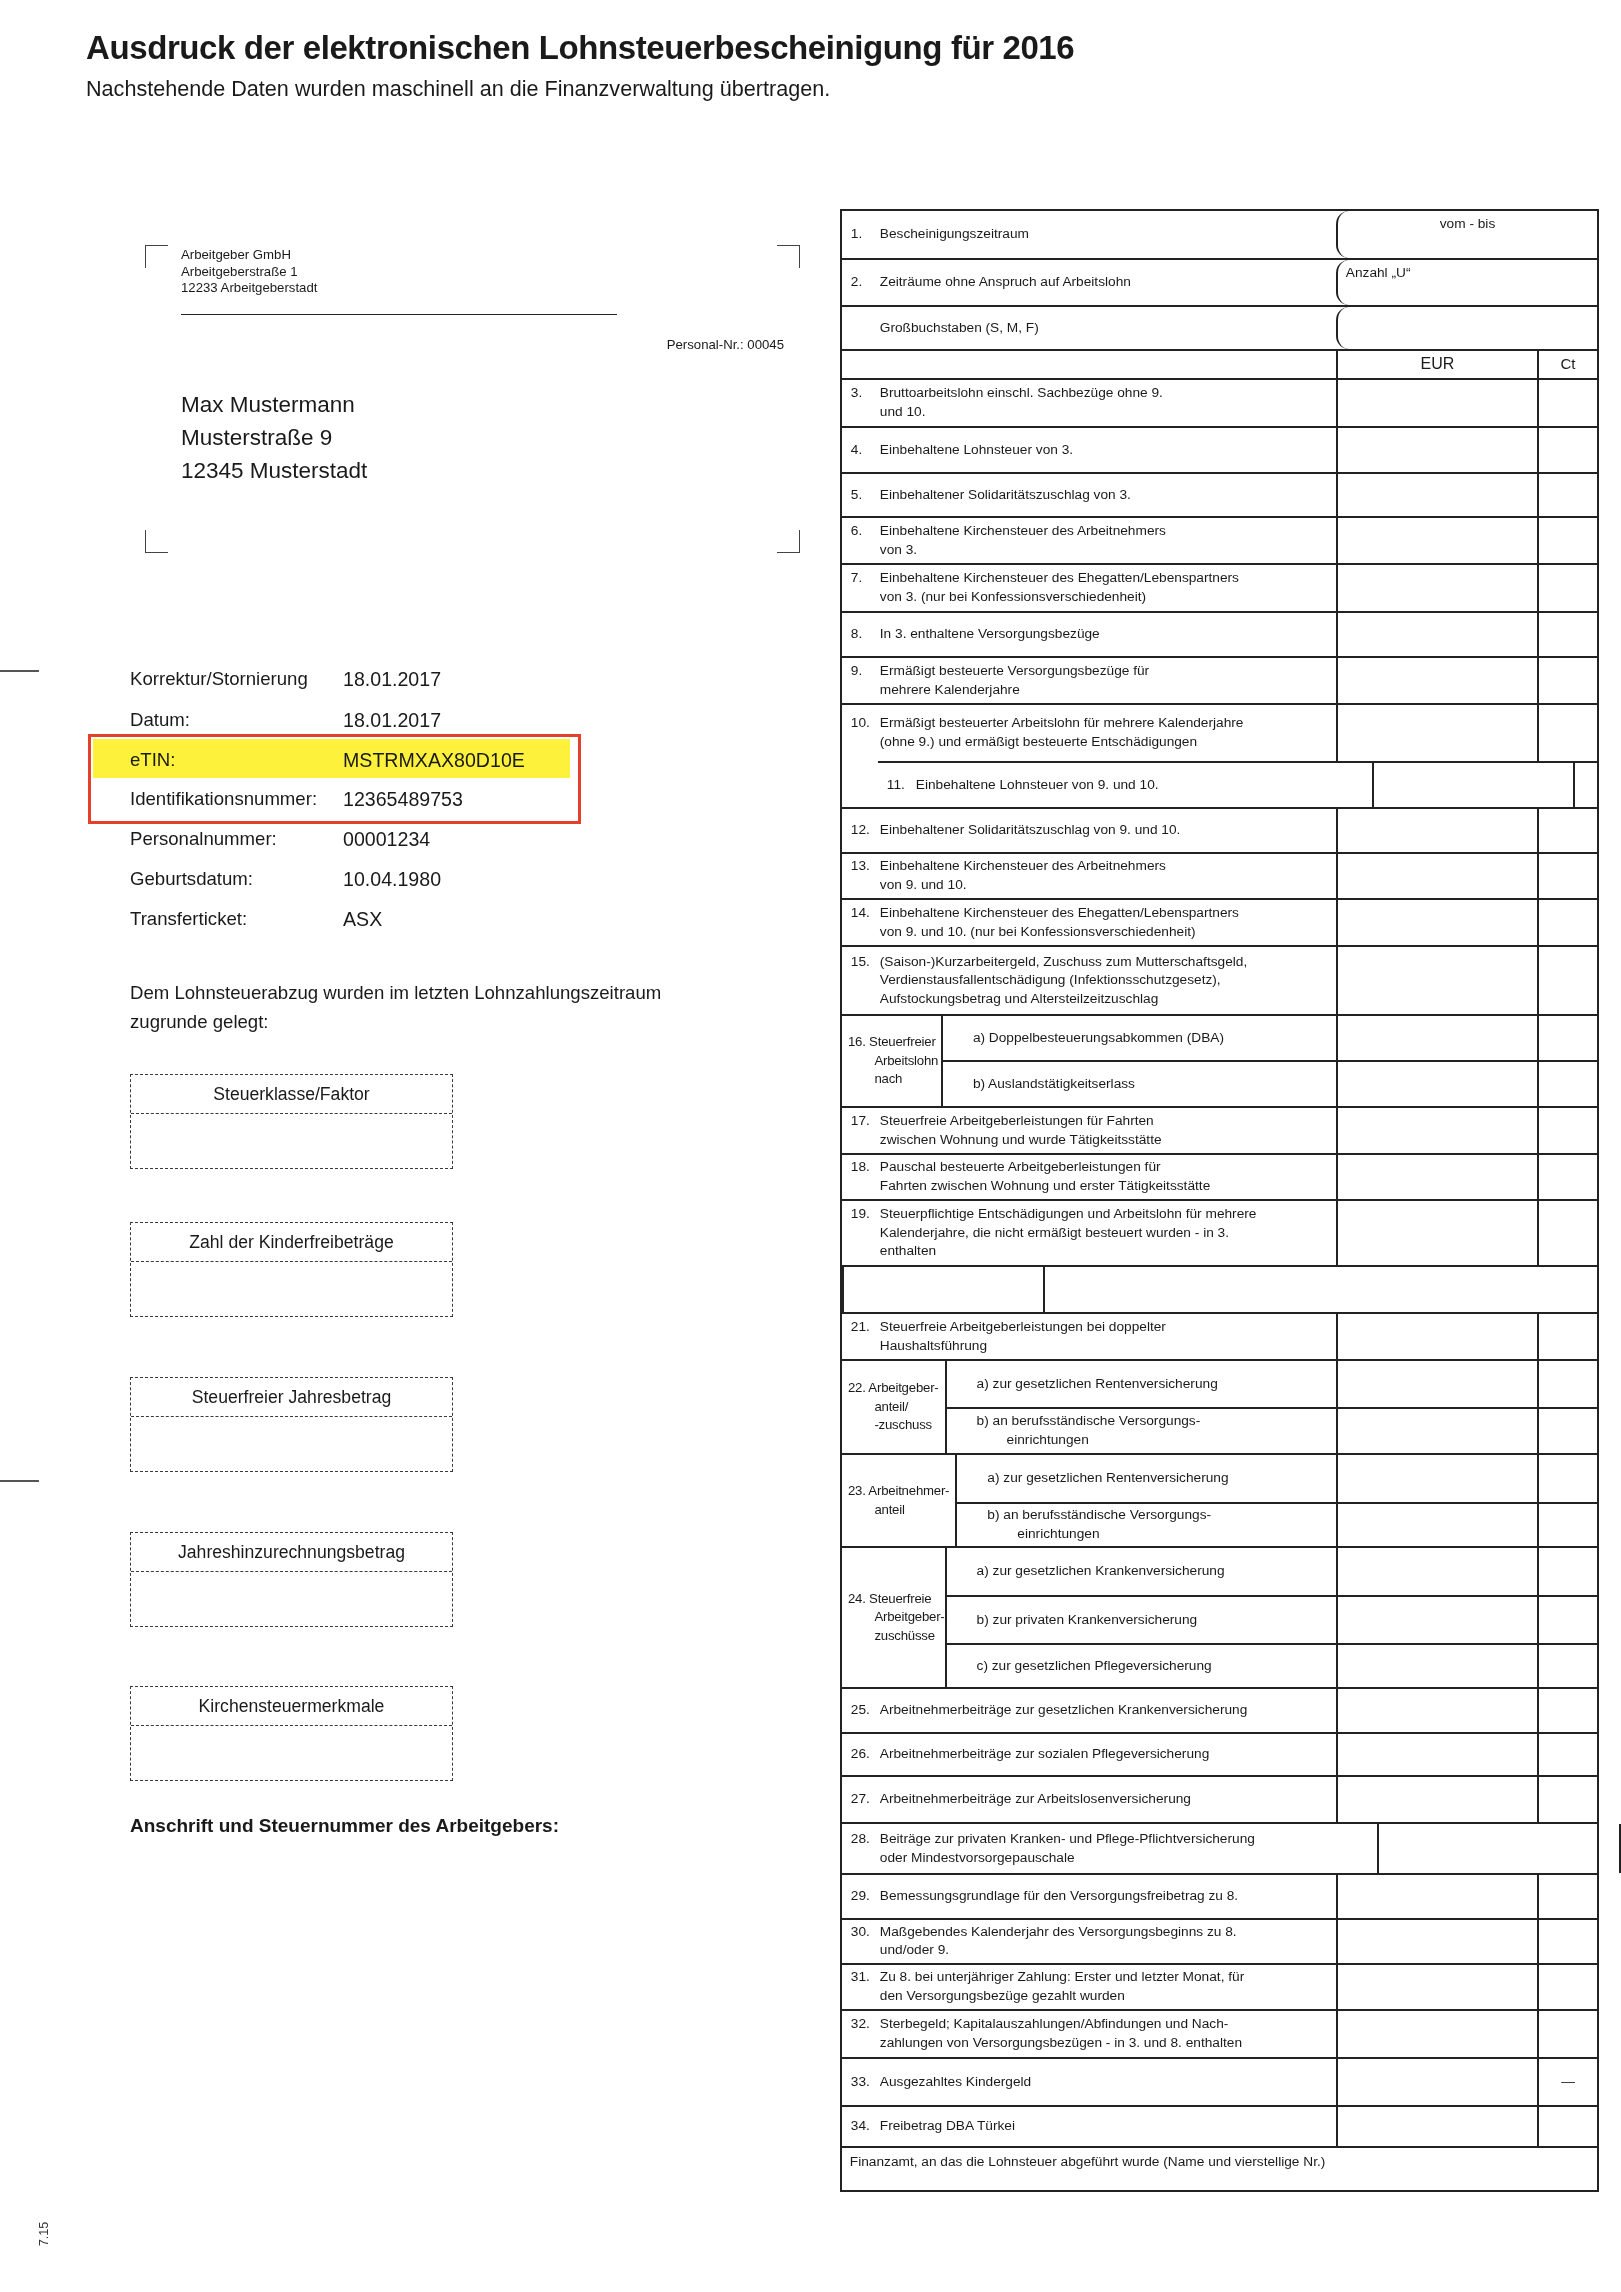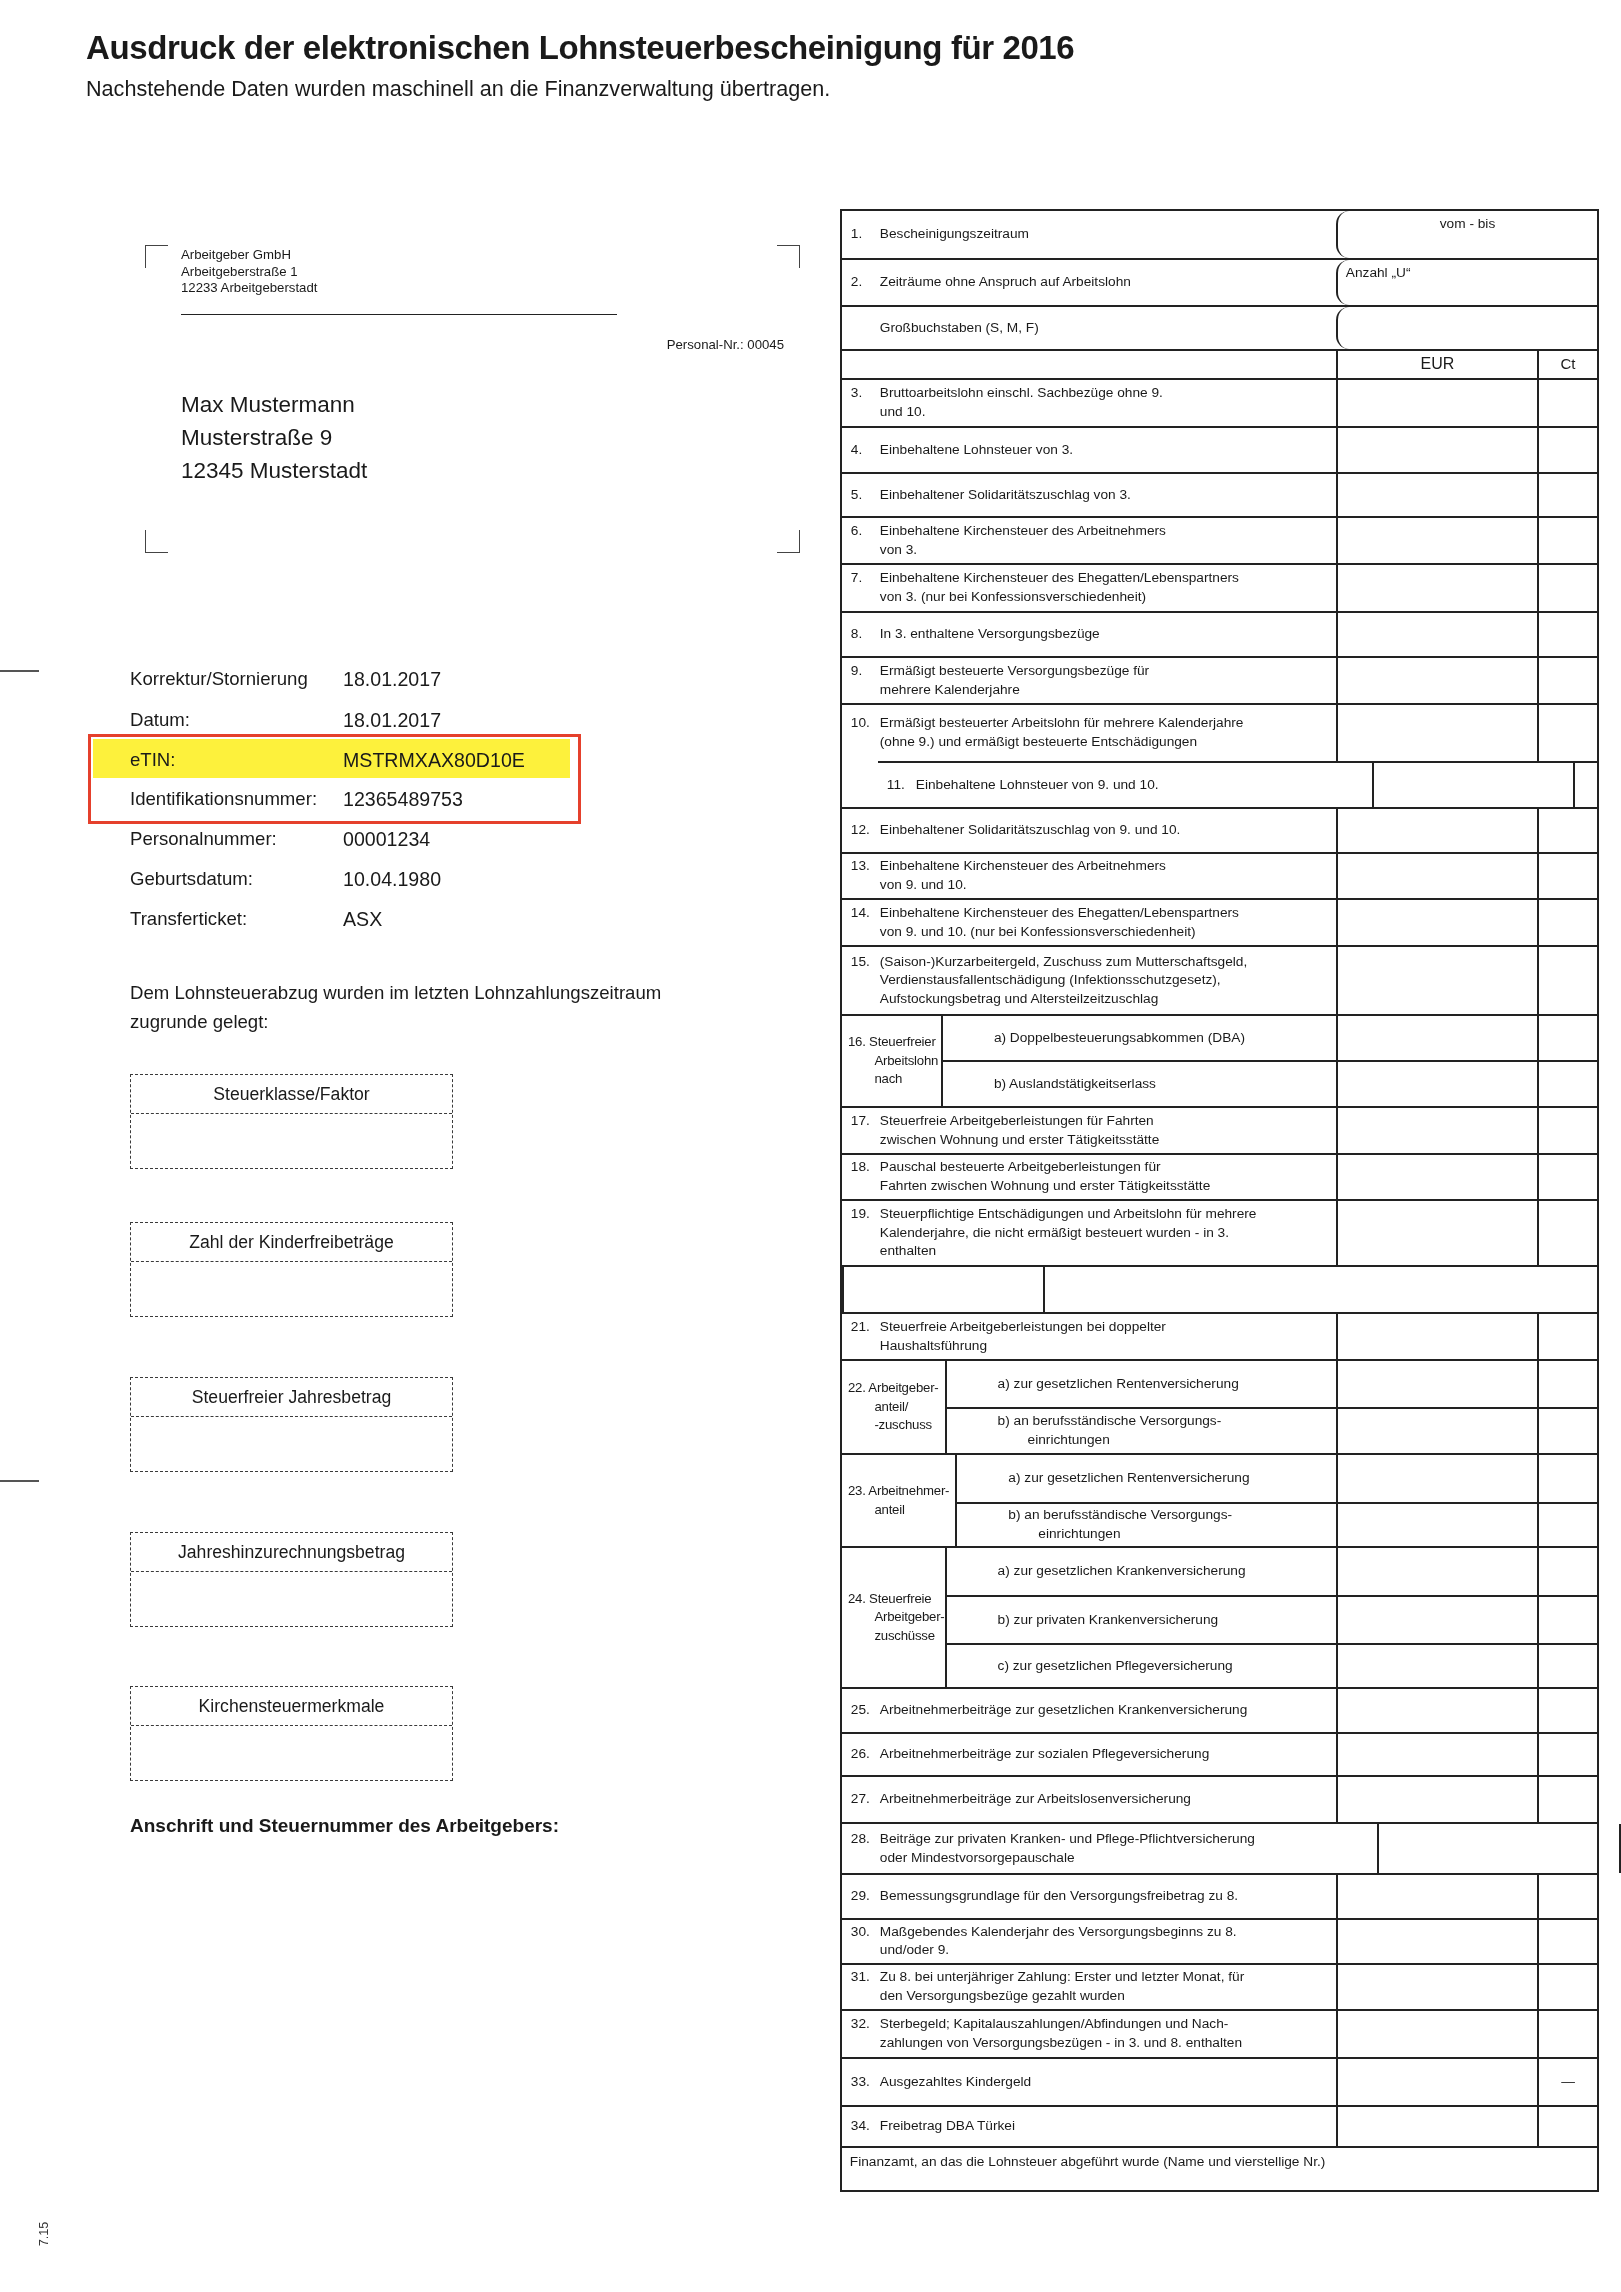--- a/index.html
+++ b/index.html
@@ -48,21 +48,21 @@
   .cell-ct{flex:1 1 auto;border-left:2px solid #222;box-sizing:border-box;display:flex;align-items:center;justify-content:center;}
   .eurhead .cell-label{}
   .eurhead .cell-eur{display:flex;align-items:center;justify-content:center;font-size:16px;}
   .eurhead .cell-ct{font-size:15px;}
   .cell-gnum{flex:0 0 93px;border-right:2px solid #222;box-sizing:border-box;display:flex;align-items:center;padding-left:5.9px;overflow:visible;}
   .gtxt{white-space:pre-line;padding-left:26.5px;text-indent:-26.5px;font-size:13.2px;letter-spacing:-0.2px;}
   .gsubs{flex:1;display:flex;flex-direction:column;}
   .gsub{display:flex;border-top:2px solid #222;box-sizing:border-box;align-items:stretch;flex:1;}
   .gsub:first-child{border-top:none;}
   .sub-label{flex:1;display:flex;align-items:center;box-sizing:border-box;}
-  .subtxt{white-space:pre-line;padding-left:81px;text-indent:-30px;}
+  .subtxt{white-space:pre-line;padding-left:60px;text-indent:-30px;}
   .gsub .cell-eur{flex:0 0 201px;}
   .gsub .cell-ct{flex:0 0 60px;display:flex;align-items:center;justify-content:center;}
   .cell-footer{flex:1;padding:4.9px 7.8px;}
 </style>
 </head>
 <body>
 
 <div id="page">
 
   <div class="abs doc-title">Ausdruck der elektronischen Lohnsteuerbescheinigung für 2016</div>
@@ -327,21 +327,21 @@
             <div class="cell-eur"></div>
             <div class="cell-ct"></div>
           </div>
         </div>
       </div>
       <div class="trow" style="min-height: 47px;">
         <div class="cell-label">
           <div class="labwrap">
             <span class="num">17.</span>
             <span class="lbl">Steuerfreie Arbeitgeberleistungen für Fahrten
-zwischen Wohnung und erster Tätigkeitsstätte</span>
+zwischen Wohnung und wurde Tätigkeitsstätte</span>
           </div>
         </div>
         <div class="cell-eur"></div>
         <div class="cell-ct"></div>
       </div>
       <div class="trow" style="min-height: 46px;">
         <div class="cell-label">
           <div class="labwrap">
             <span class="num">18.</span>
             <span class="lbl">Pauschal besteuerte Arbeitgeberleistungen für

